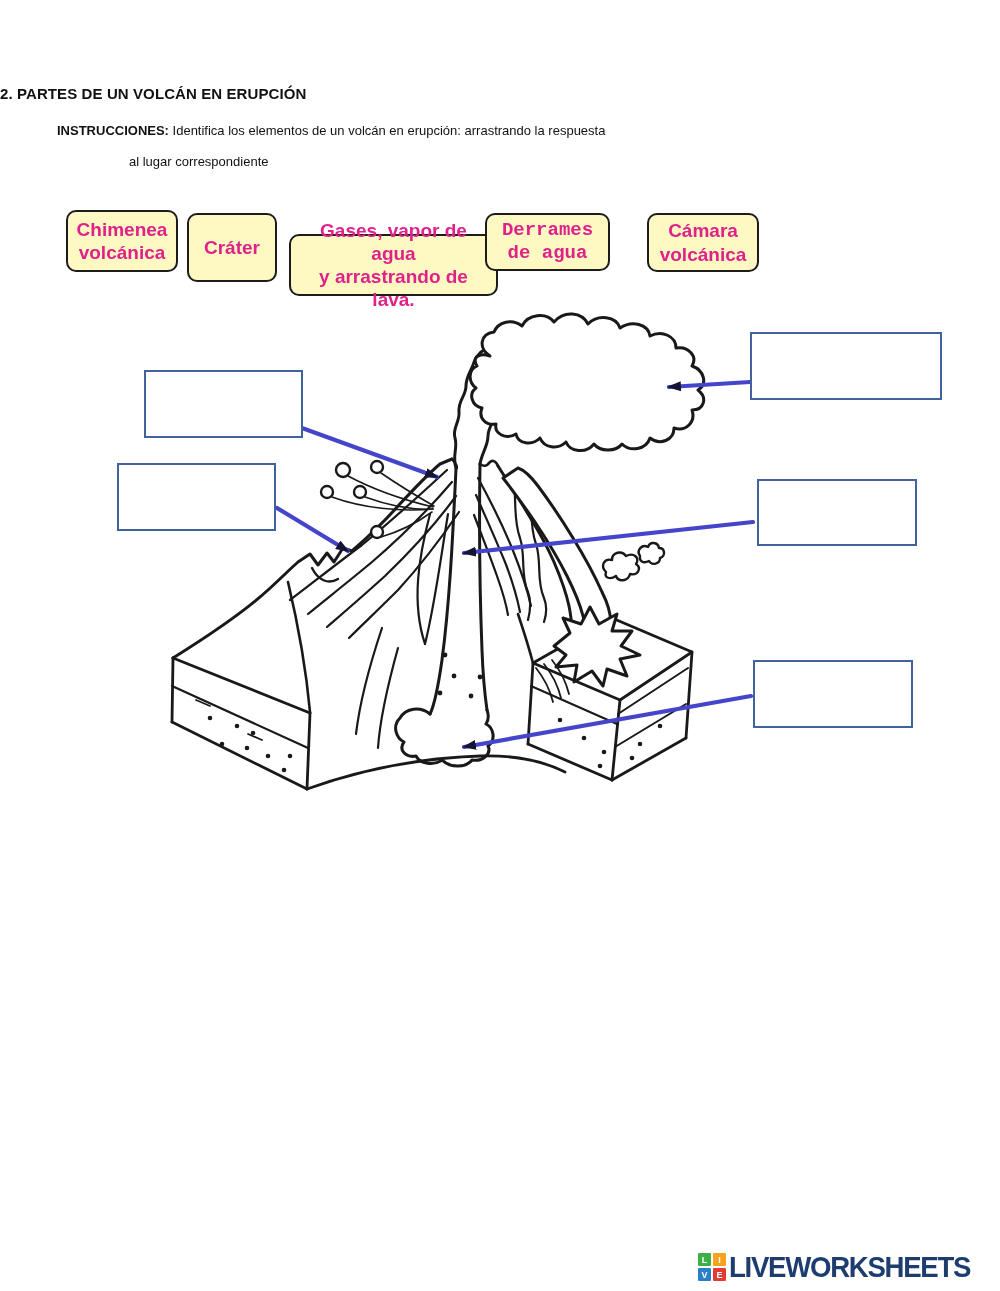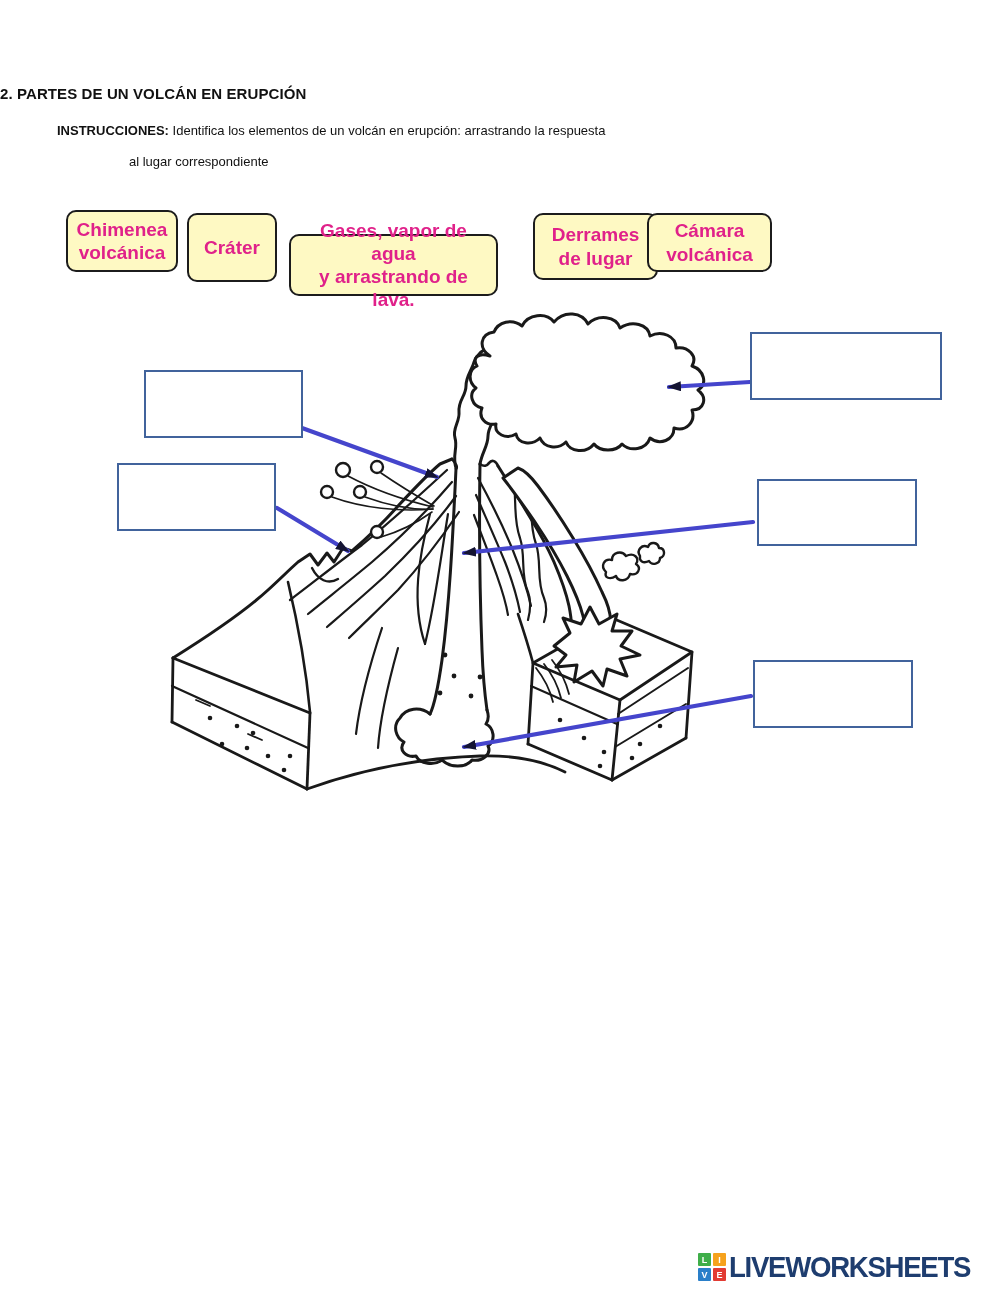--- a/index.html
+++ b/index.html
@@ -19,22 +19,22 @@
   .chip{
     position:absolute;box-sizing:border-box;background:#fef9c3;
     border:2.5px solid #1c1c1c;border-radius:10px;
     display:flex;flex-direction:column;align-items:center;justify-content:center;
     color:#e0218a;font-weight:bold;font-size:19px;line-height:1.22;text-align:center;
     padding:2px 6px;cursor:grab;
   }
   .chip-1{left:66px;top:210px;width:112px;height:62px;}
   .chip-2{left:187px;top:213px;width:90px;height:69px;}
   .chip-3{left:289px;top:210px;width:209px;height:62px;margin-top:24px;}
-  .chip-4{left:533px;top:213px;width:125px;height:67px;}
-  .chip-5{left:647px;top:213px;width:125px;height:59px;text-align:right;}
+  .chip-4{left:485px;top:213px;width:125px;height:58px;font-family:Liberation Mono, monospace;}
+  .chip-5{left:647px;top:213px;width:112px;height:59px;text-align:right;}
   .zone{
     position:absolute;box-sizing:border-box;background:#fff;
     border:2px solid #41639c;
   }
   .zone-1{left:144px;top:370px;width:159px;height:68px;}
   .zone-2{left:117px;top:463px;width:159px;height:68px;}
   .zone-3{left:750px;top:332px;width:192px;height:68px;}
   .zone-4{left:757px;top:479px;width:160px;height:67px;}
   .zone-5{left:753px;top:660px;width:160px;height:68px;}
   svg.diagram{position:absolute;left:0;top:0;}
@@ -73,21 +73,21 @@
 </div>
 <div class="chip chip-2">
   <span>Cráter</span>
 </div>
 <div class="chip chip-3">
   <span>Gases, vapor de agua</span>
   <span>y arrastrando de lava.</span>
 </div>
 <div class="chip chip-4">
   <span>Derrames</span>
-  <span>de lugar</span>
+  <span>de agua</span>
 </div>
 <div class="chip chip-5">
   <span>Cámara</span>
   <span>volcánica</span>
 </div>
 
 <svg class="diagram" width="1000" height="1291" viewBox="0 0 1000 1291" fill="none" stroke="#191919" stroke-width="3" stroke-linecap="round" stroke-linejoin="round">
 
   <g>
     <path d="M 173 658 C 205 638 242 614 268 590 C 279 580 289 570 298 562 L 310 554 L 318 565 L 327 553 L 334 562 L 343 548 L 352 551 C 368 537 384 522 398 506 C 412 491 428 474 440 464 L 452 459"></path>

